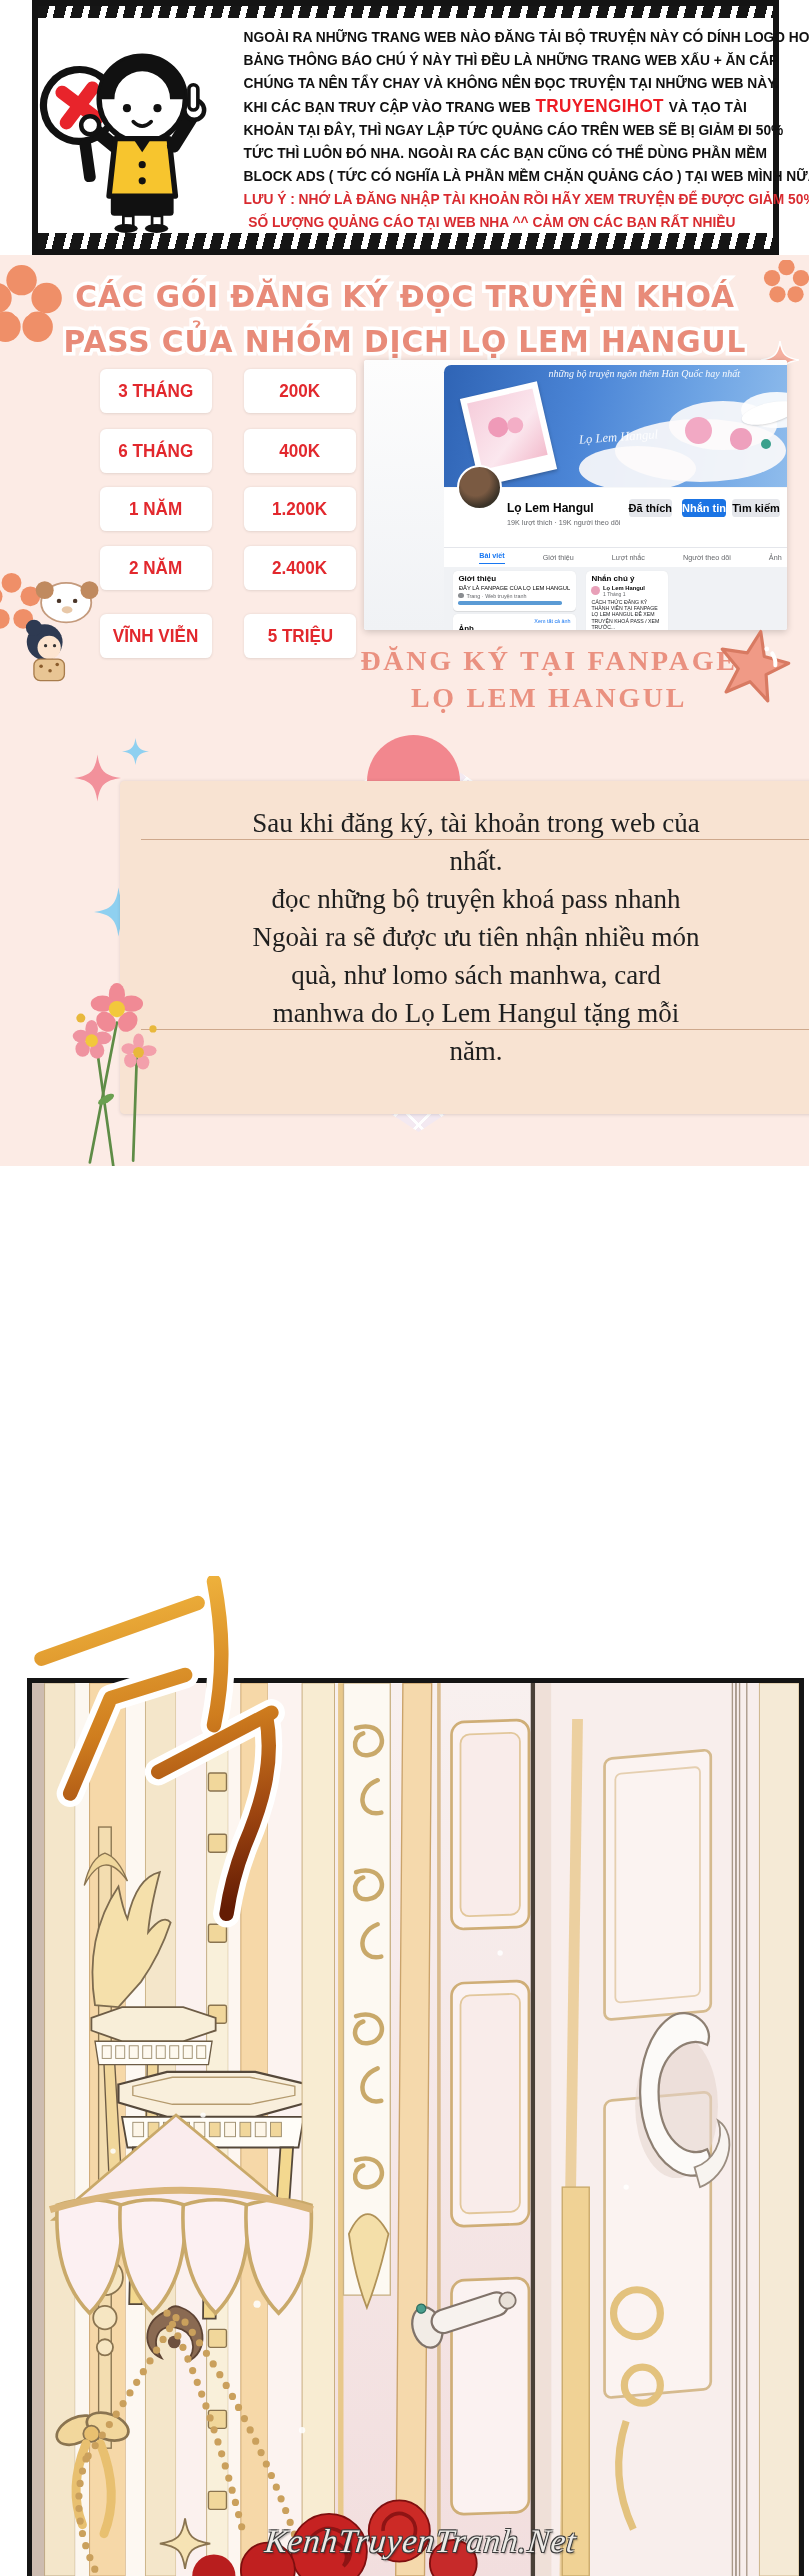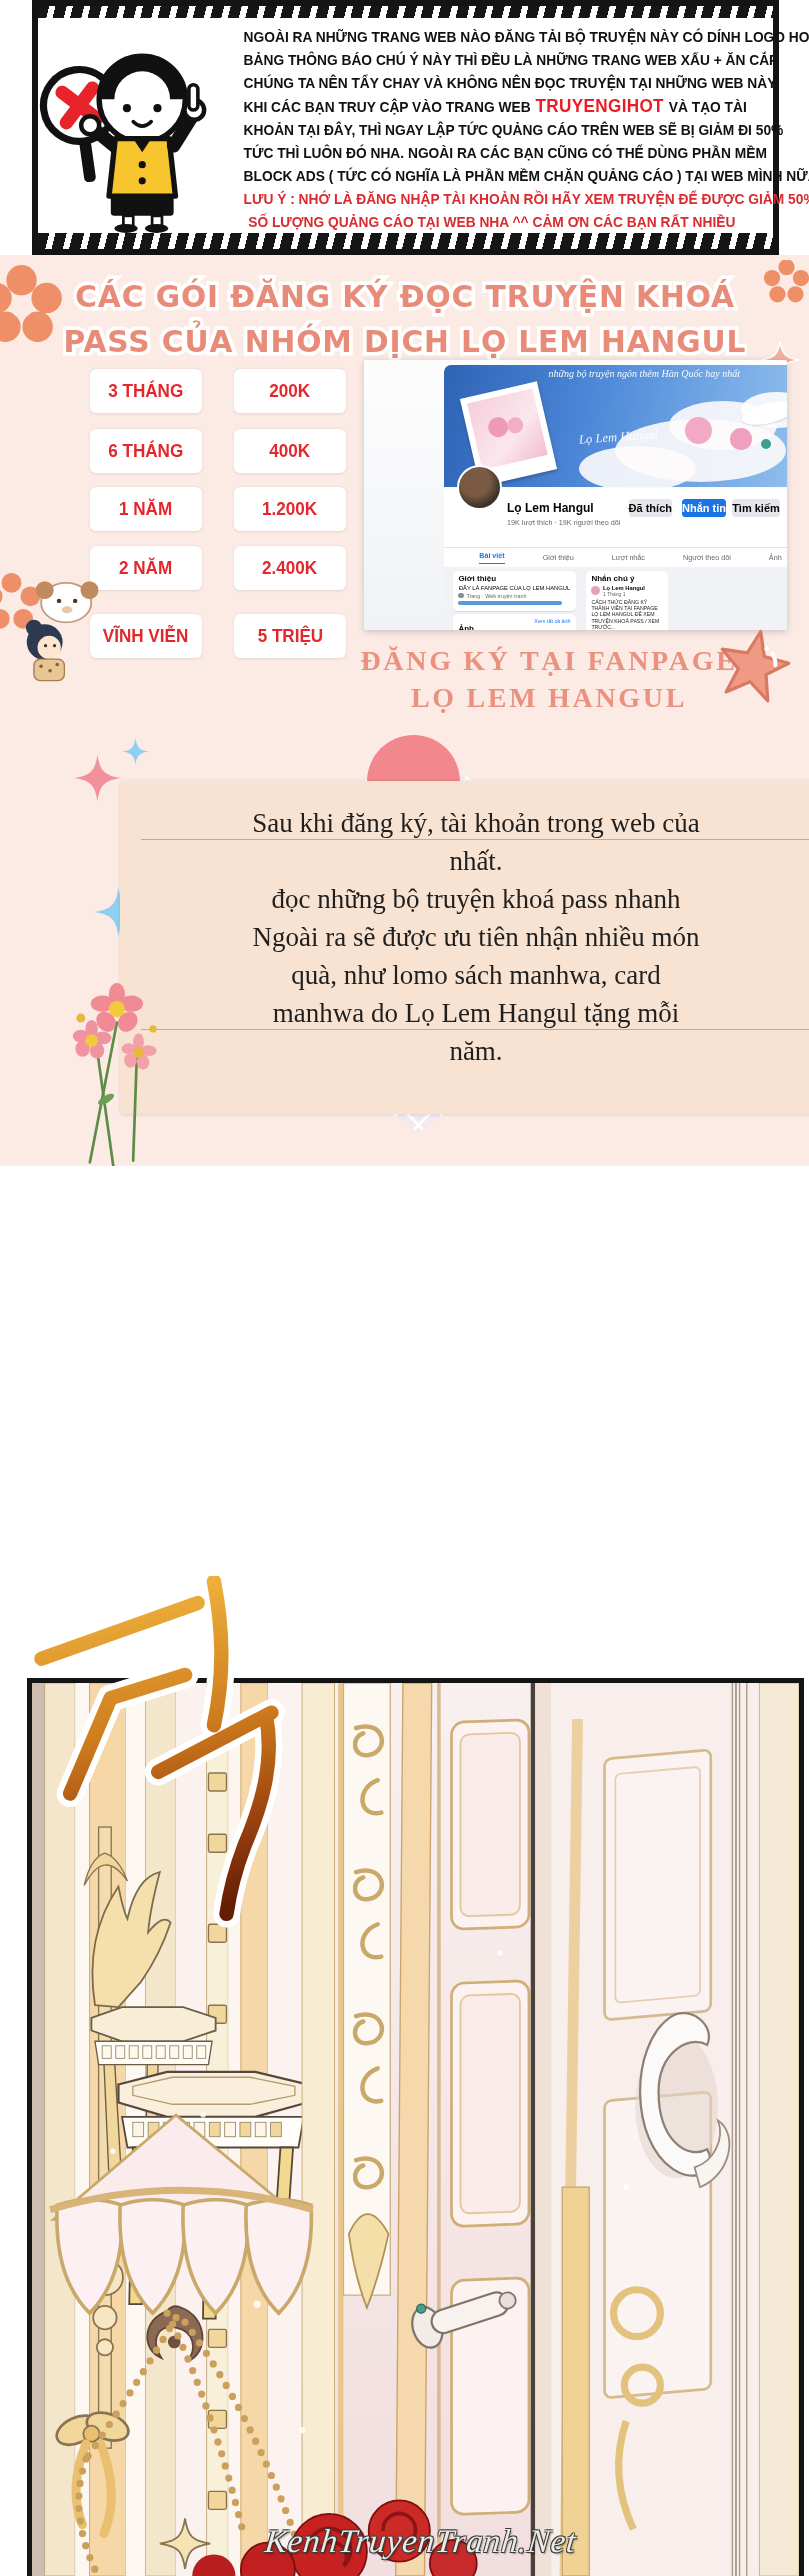--- a/index.html
+++ b/index.html
@@ -17,21 +17,21 @@
   .wl{font-weight:bold;font-size:15.3px;line-height:23px;color:#111;white-space:nowrap;
       transform:scaleX(.9);transform-origin:center;}
   .wl .site{color:#ed1c24;font-size:19px;letter-spacing:0.4px;padding:0 5.4px;}
   .wl.red{color:#d92b30;}
   
   .pinksec{position:absolute;left:0;top:255px;width:810px;height:911px;background:#fcebe5;overflow:hidden;}
   .titleSvg{position:absolute;left:63px;top:14.4px;}
   .titleSvg text{font-family:"DejaVu Sans",sans-serif;font-weight:bold;font-size:33px;
                  letter-spacing:1px;fill:#e88b79;stroke:#fff;stroke-width:8px;paint-order:stroke;}
   .plan-card{position:absolute;width:112px;height:44px;background:#fff;border-radius:6.3px;
-             box-shadow:0 0.9px 2.7px rgba(0,0,0,.10);display:flex;align-items:center;justify-content:center;}
+             box-shadow:0 0.9px 2.7px rgba(0,0,0,.10);display:flex;align-items:center;justify-content:center;margin-left:10px;}
   .plan-card span{font-weight:bold;font-size:19px;color:#e2282d;transform:scaleX(.9);white-space:nowrap;}
   .fb{position:absolute;left:364px;top:105px;width:423px;height:270px;background:#fff;
       border-radius:2.7px;box-shadow:0 1.8px 7.2px rgba(0,0,0,.18);overflow:hidden;font-family:"Liberation Sans",sans-serif;}
   .fbcover{position:absolute;left:80px;top:5.4px;width:343px;height:122px;border-top-left-radius:7.2px;
            background:linear-gradient(100deg,#2f64b5 0%,#4b85d6 40%,#6ea4e4 72%,#8fbcec 100%);overflow:hidden;}
   .cloud{position:absolute;background:#fdfbfb;border-radius:50%;opacity:.9;}
   .fbcover .tagline{position:absolute;top:2.7px;left:63px;right:5.4px;color:#fff;
      font-family:"Liberation Serif",serif;font-style:italic;font-size:10px;text-align:center;opacity:.95;}
   .fbcover .script{position:absolute;top:65px;left:135px;color:#fff;font-family:"Liberation Serif",serif;
      font-style:italic;font-size:12.6px;transform:rotate(-4deg);opacity:.9;}

